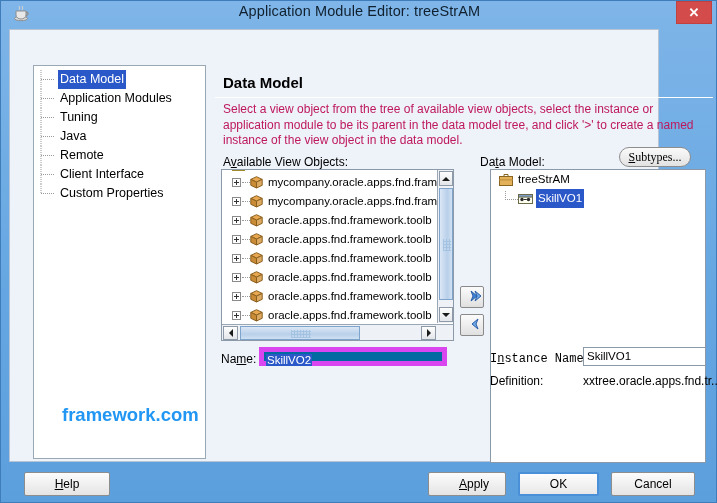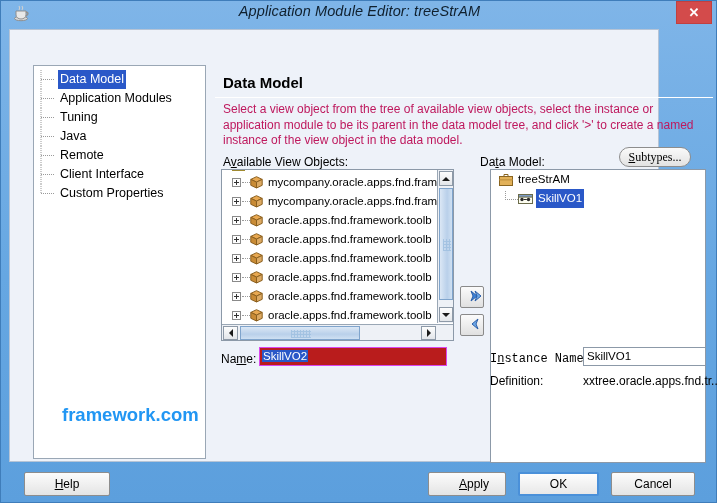--- a/index.html
+++ b/index.html
@@ -20,21 +20,20 @@
 
   
   .titlebar {
     position: absolute; left: 0; top: 0; width: 717px; height: 26px;
   }
   .title-text {
     position: absolute; left: 0; top: 2px; width: 717px;
     text-align: center;
     font-size: 14.5px; color: #10202e;
     letter-spacing: .1px;
-    font-style: italic;
   }
   .java-icon {
     position: absolute; left: 12px; top: 4px; width: 18px; height: 18px;
   }
   .close-btn {
     position: absolute; right: 6px; top: 0px; width: 34px; height: 21px;
     background: #d34b4b;
     border: 1px solid #c14040;
     color: #ffffff; font-size: 13px; font-weight: bold;
     text-align: center; line-height: 21px;
@@ -256,21 +255,21 @@
     position: absolute; left: 14px; top: 2px; width: 12px; height: 8px;
     border-left: 1px dotted #9a9a9a; border-bottom: 1px dotted #9a9a9a;
   }
   .dm-child .voicon2 { position: absolute; left: 27px; top: 3px; width: 15px; height: 13px; }
   .dm-child .txt { position: absolute; left: 45px; top: 0; padding: 0 2px; }
 
   
   .name-label { position: absolute; left: 6px; top: 288px; font-size: 12px; }
   .name-input {
     position: absolute; left: 44px; top: 283px; width: 188px; height: 19px;
-    background: #b91c1c; border: 1px solid #d946ef;
+    background: #0369a1; border: 5px solid #d946ef;
     box-sizing: border-box; font-size: 11.5px;
     line-height: 17px; padding-left: 2px;
   }
   .name-input .selectedtext { background: #2a58c8; color: #ffffff; padding: 0 1px; }
 
   .inst-label { position: absolute; left: 275px; top: 288px; font-size: 12px; font-family: Liberation Mono, monospace; }
   .inst-input {
     position: absolute; left: 368px; top: 283px; width: 123px; height: 19px;
     background: #ffffff; border: 1px solid #8c99a8;
     box-sizing: border-box; font-size: 11.5px;

